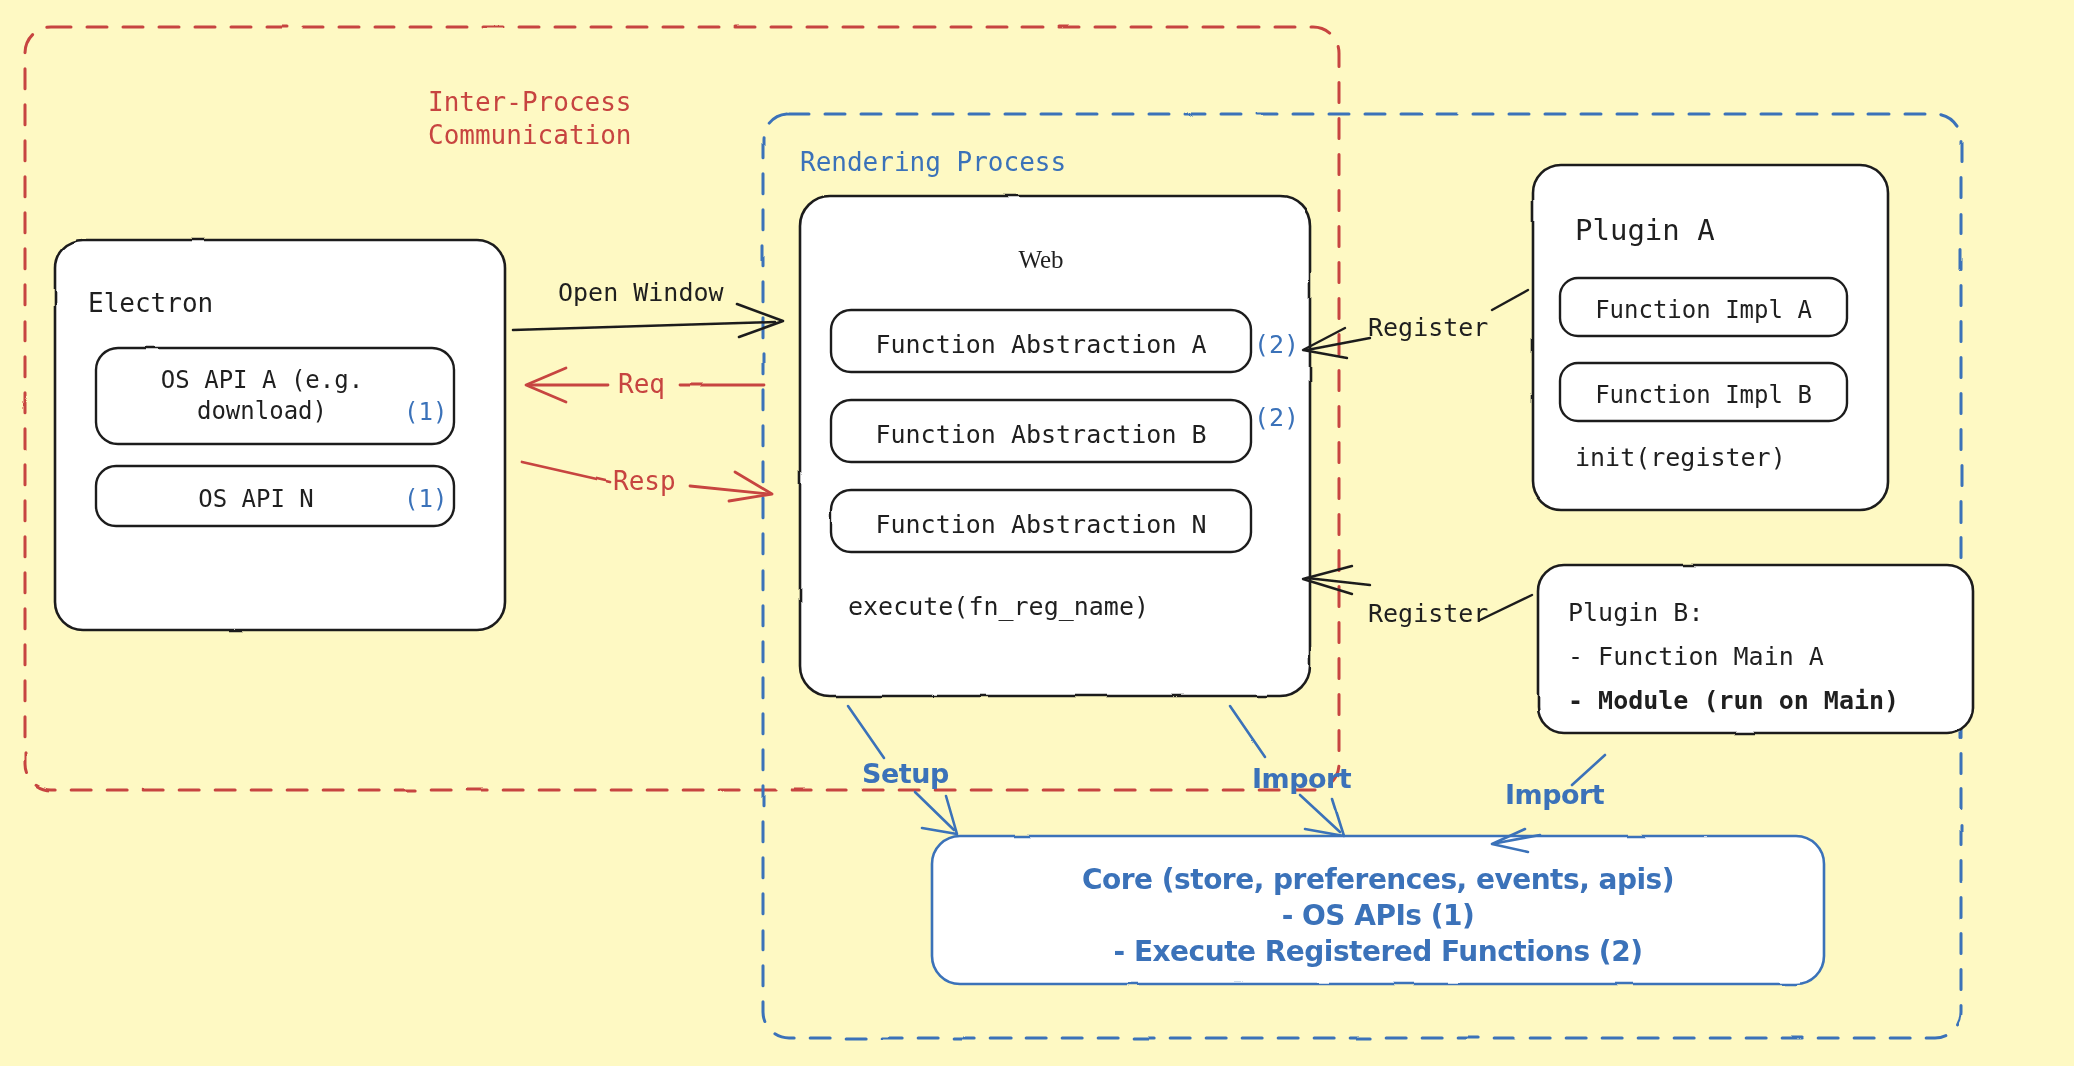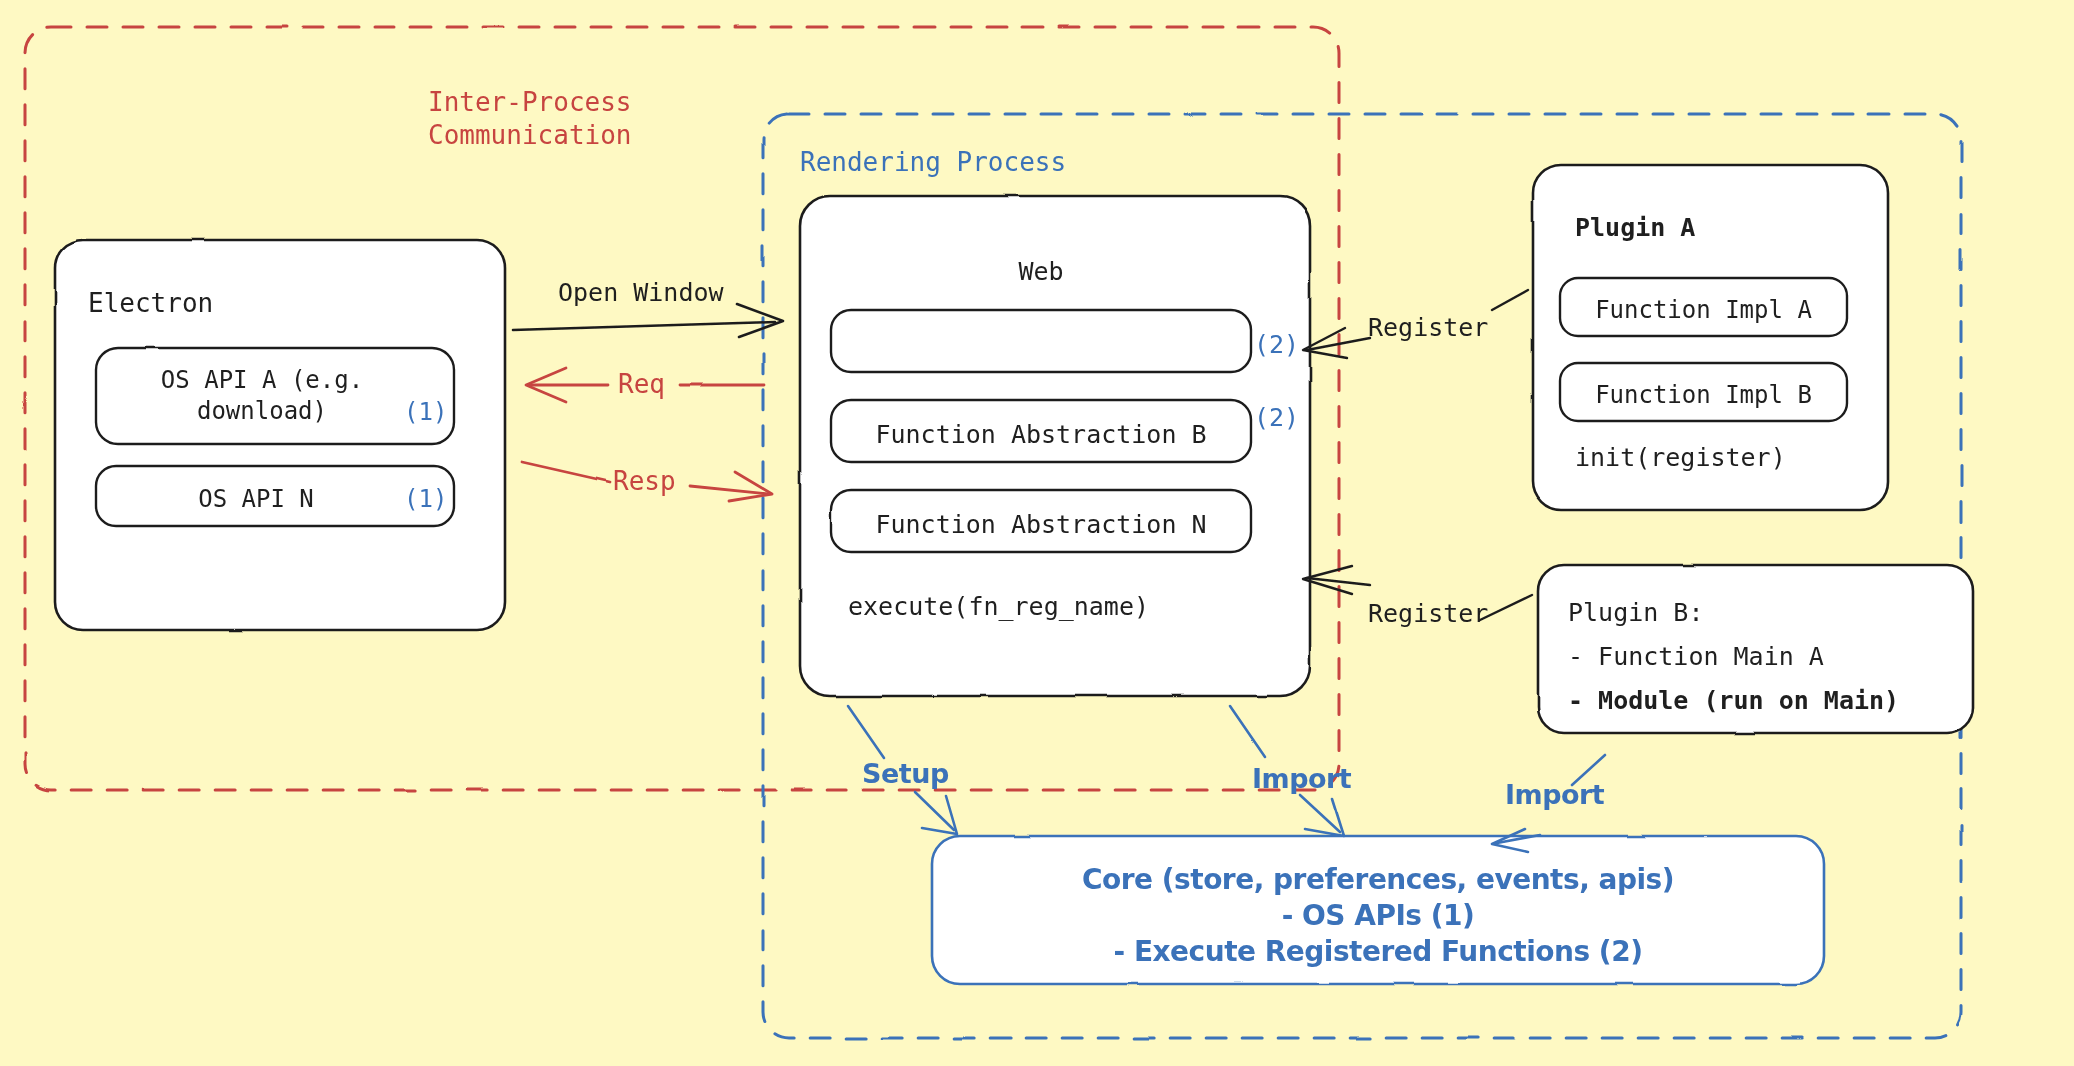--- a/index.html
+++ b/index.html
@@ -159,28 +159,29 @@
 
   <div class="lbl blue" style="left:800px; top:146px; font-size:26px;">Rendering Process</div>
 
   <div class="lbl" style="left:88px; top:287px; font-size:26px;">Electron</div>
   <div class="lbl center" style="left:112px; top:365px; width:300px; font-size:24px;">OS API A (e.g.
 download)</div>
   <div class="lbl blue" style="left:404px; top:397px; font-size:24px;">(1)</div>
   <div class="lbl center" style="left:106px; top:484px; width:300px; font-size:24px;">OS API N</div>
   <div class="lbl blue" style="left:404px; top:484px; font-size:24px;">(1)</div>
 
-  <div class="lbl center" style="left:838px; top:256px; width:406px; font-size:25px;">Web</div>
+  <div class="lbl center" style="left:838px; top:244px; width:406px; font-size:25px;font-family:Liberation Serif, serif;">Web</div>
+  <div class="lbl center" style="left:838px; top:329px; width:406px; font-size:25px;">Function Abstraction A</div>
   <div class="lbl blue" style="left:1254px; top:329px; font-size:25px;">(2)</div>
   <div class="lbl center" style="left:838px; top:419px; width:406px; font-size:25px;">Function Abstraction B</div>
   <div class="lbl blue" style="left:1254px; top:402px; font-size:25px;">(2)</div>
   <div class="lbl center" style="left:838px; top:509px; width:406px; font-size:25px;">Function Abstraction N</div>
   <div class="lbl" style="left:848px; top:591px; font-size:25px;">execute(fn_reg_name)</div>
 
-  <div class="lbl" style="left:1575px; top:212px; font-size:25px;font-weight:bold;">Plugin A</div>
+  <div class="lbl" style="left:1575px; top:212px; font-size:29px;">Plugin A</div>
   <div class="lbl center" style="left:1566px; top:295px; width:275px; font-size:24px;">Function Impl A</div>
   <div class="lbl center" style="left:1566px; top:380px; width:275px; font-size:24px;">Function Impl B</div>
   <div class="lbl" style="left:1575px; top:442px; font-size:25px;">init(register)</div>
 
   <div class="lbl" style="left:1568px; top:597px; font-size:25px;">Plugin B:</div>
   <div class="lbl" style="left:1568px; top:641px; font-size:25px;">- Function Main A</div>
   <div class="lbl" style="left:1568px; top:685px; font-size:25px;font-weight:bold;">- Module (run on Main)</div>
 
   <div class="lbl center core-text blue" style="left:942px; top:862px; width:872px; font-size:28px;">Core (store, preferences, events, apis)</div>
   <div class="lbl center core-text blue" style="left:942px; top:898px; width:872px; font-size:28px;">- OS APIs (1)</div>

